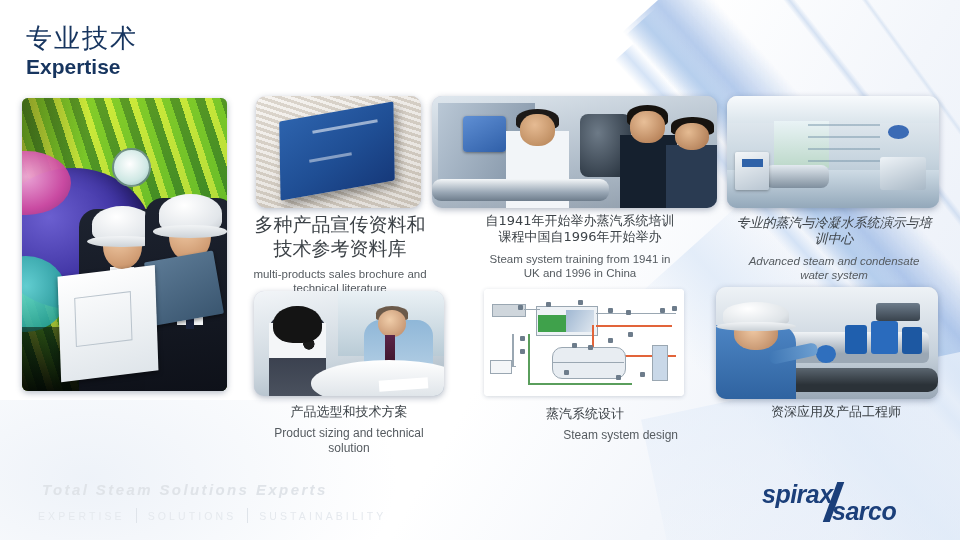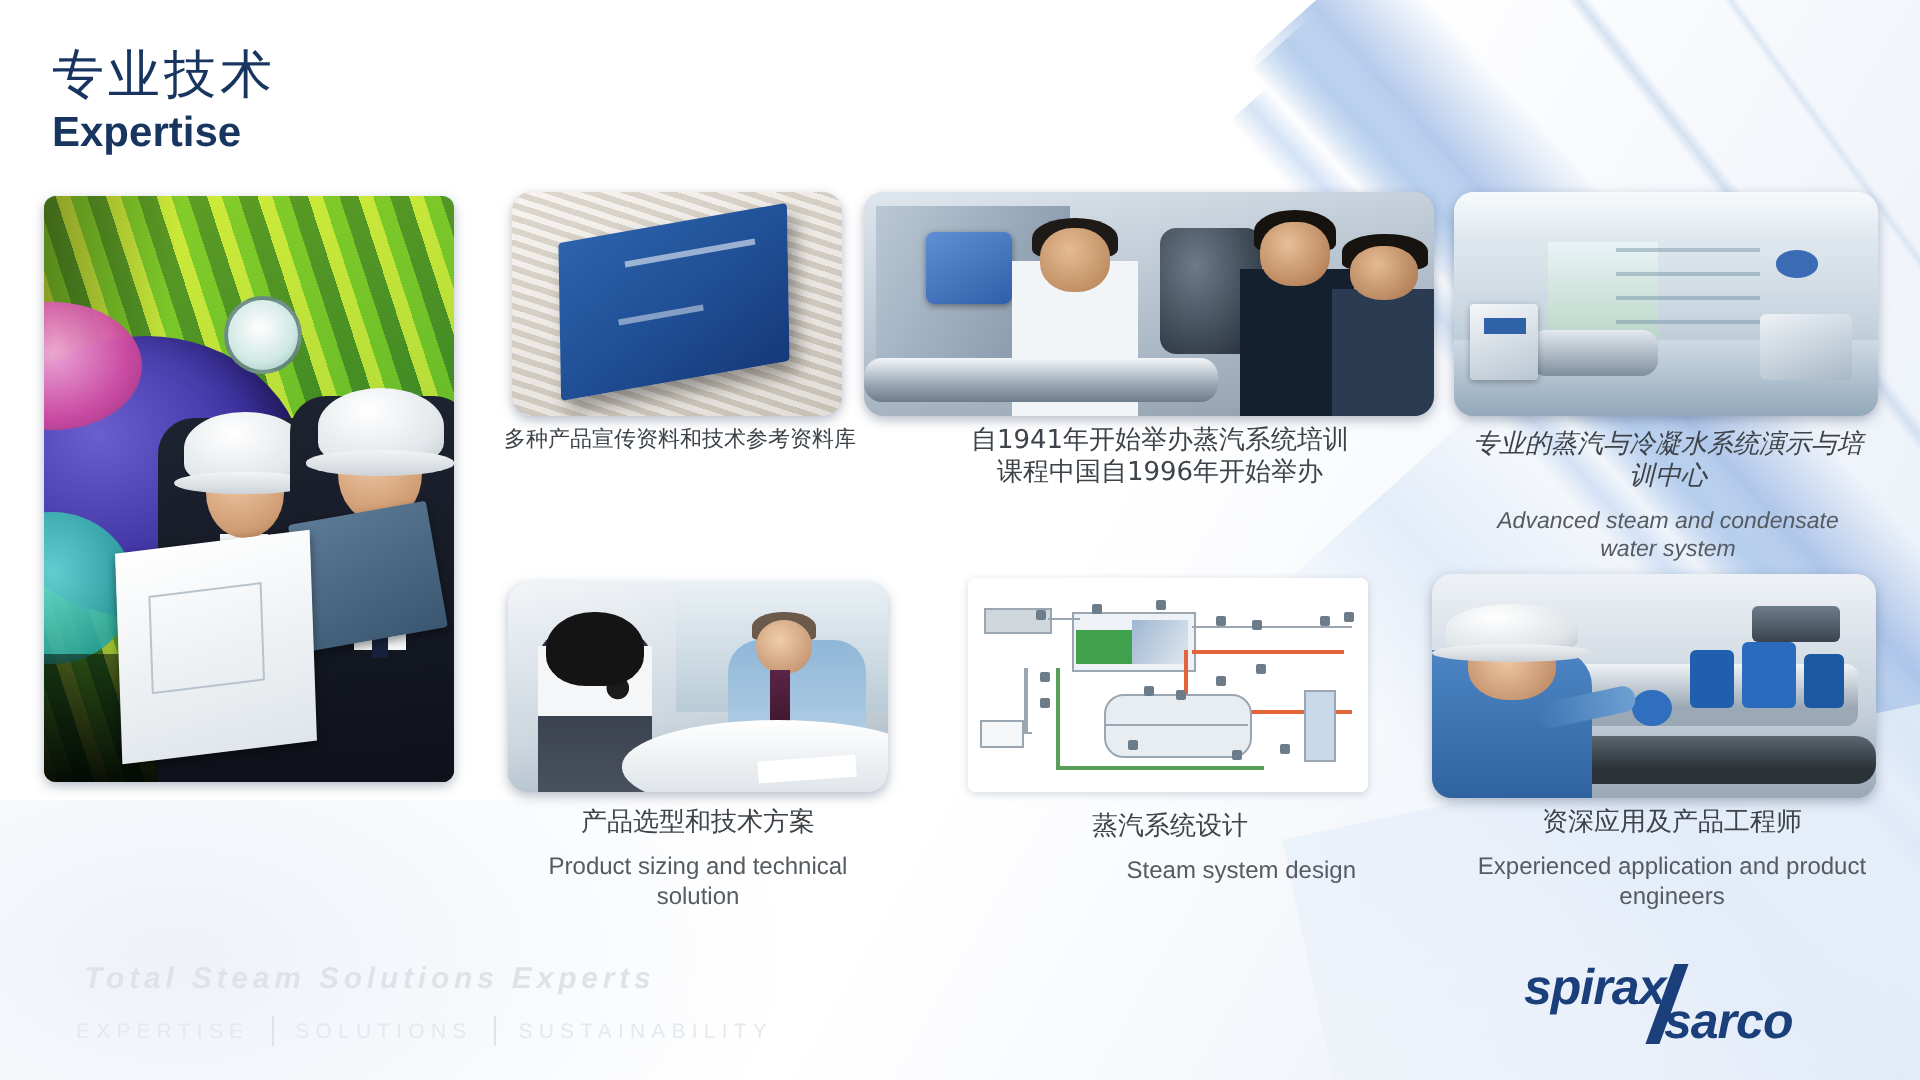--- a/index.html
+++ b/index.html
@@ -228,21 +228,21 @@
   #p-eng .e-arm{position:absolute;left:24%;top:54%;width:22%;height:12%;border-radius:6px;
     background:linear-gradient(90deg,#3f77b5,#6ea0d2);transform:rotate(-12deg);}
 
   
   .cap{position:absolute;text-align:center;}
   .cap .cn{color:#3d4348;line-height:1.25;
     font-family:"DejaVu Sans","Liberation Sans",sans-serif;}
   .cap .en{color:#555b60;line-height:1.25;margin-top:6px;}
 
   #c1{left:250px;top:213px;width:180px;}
-  #c1 .cn{font-size:11px;} #c1 .en{font-size:11.5px;}
+  #c1 .cn{font-size:19px;} #c1 .en{font-size:11.5px;}
   #c2{left:482px;top:213px;width:196px;}
   #c2 .cn{font-size:13px;} #c2 .en{font-size:11.5px;}
   #c3{left:736px;top:215px;width:196px;font-style:italic;}
   #c3 .cn{font-size:13px;} #c3 .en{font-size:11.5px;}
   #c4{left:256px;top:404px;width:186px;}
   #c4 .cn{font-size:13px;} #c4 .en{font-size:12px;}
   #c5{left:492px;top:406px;width:186px;}
   #c5 .cn{font-size:13px;} #c5 .en{font-size:12px;text-align:right;}
   #c6{left:736px;top:404px;width:200px;}
   #c6 .cn{font-size:13px;} #c6 .en{font-size:12px;}
@@ -316,20 +316,21 @@
     <div class="inner">
       <div class="desk"></div>
       <div class="pages"></div>
       <div class="book"></div>
       <div class="btitle"></div>
       <div class="btitle2"></div>
     </div>
   </div>
   <div class="cap" id="c1">
     <div class="cn">多种产品宣传资料和技术参考资料库</div>
+    <div class="en">multi-products sales brochure and technical literature</div>
   </div>
 
   <div class="photo" id="p-train">
     <div class="inner">
       <div class="rig"></div>
       <div class="motor"></div>
       <div class="drum"></div>
       <div class="t1">
           <div class="hr"></div>
           <div class="hd"></div>
@@ -340,20 +341,21 @@
         </div>
       <div class="t3">
           <div class="hr"></div>
           <div class="hd"></div>
         </div>
       <div class="pipe"></div>
     </div>
   </div>
   <div class="cap" id="c2">
     <div class="cn">自1941年开始举办蒸汽系统培训课程中国自1996年开始举办</div>
+    <div class="en">Steam system training from 1941 in UK and 1996  in China</div>
   </div>
 
   <div class="photo" id="p-center">
     <div class="inner">
       <div class="ceil"></div>
       <div class="win"></div>
       <div class="rack"></div>
       <div class="blue"></div>
       <div class="fl"></div>
       <div class="eq2"></div>
@@ -439,21 +441,20 @@
       <div class="bigpipe"></div>
       <div class="knob"></div>
       <div class="e-body"></div>
       <div class="e-head"></div>
       <div class="e-hat"></div>
       <div class="e-arm"></div>
     </div>
   </div>
   <div class="cap" id="c6">
     <div class="cn">资深应用及产品工程师</div>
-    <div class="en">Experienced application and product engineers</div>
   </div>
 
   <div class="tagline">Total Steam Solutions Experts</div>
   <div class="pillars">
     <span>EXPERTISE</span>
     <span class="sep"></span>
     <span>SOLUTIONS</span>
     <span class="sep"></span>
     <span>SUSTAINABILITY</span>
   </div>

